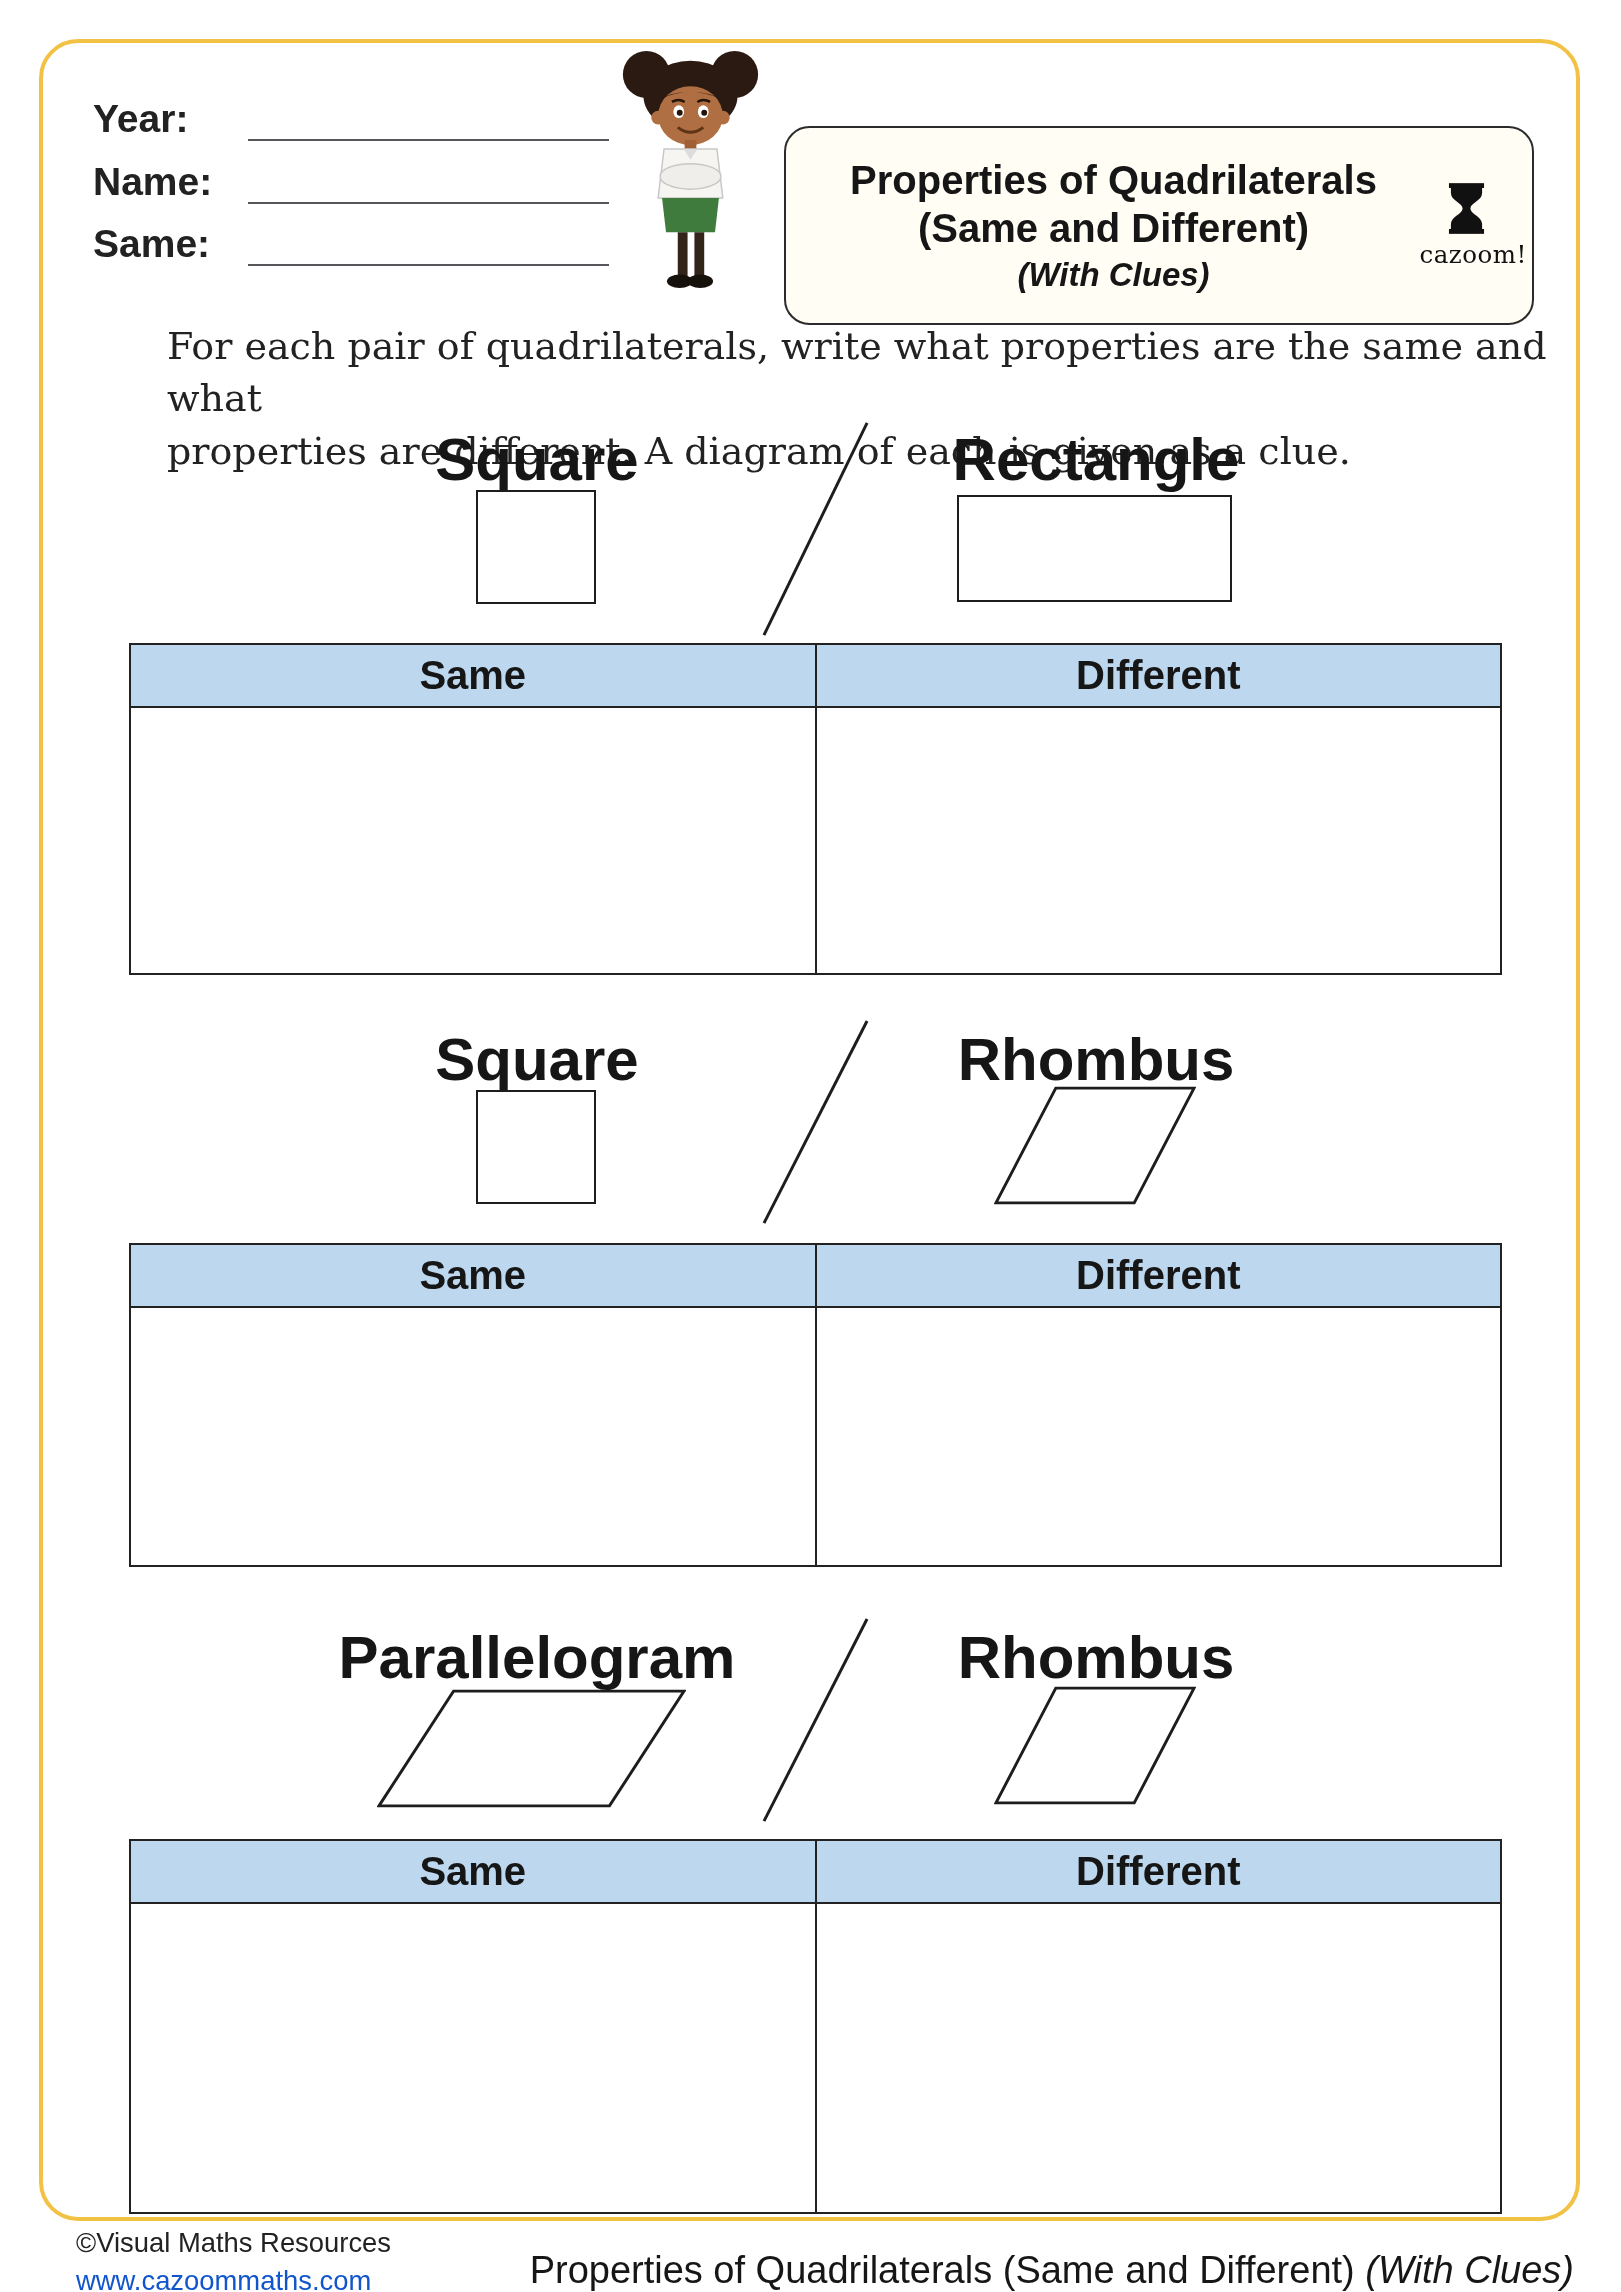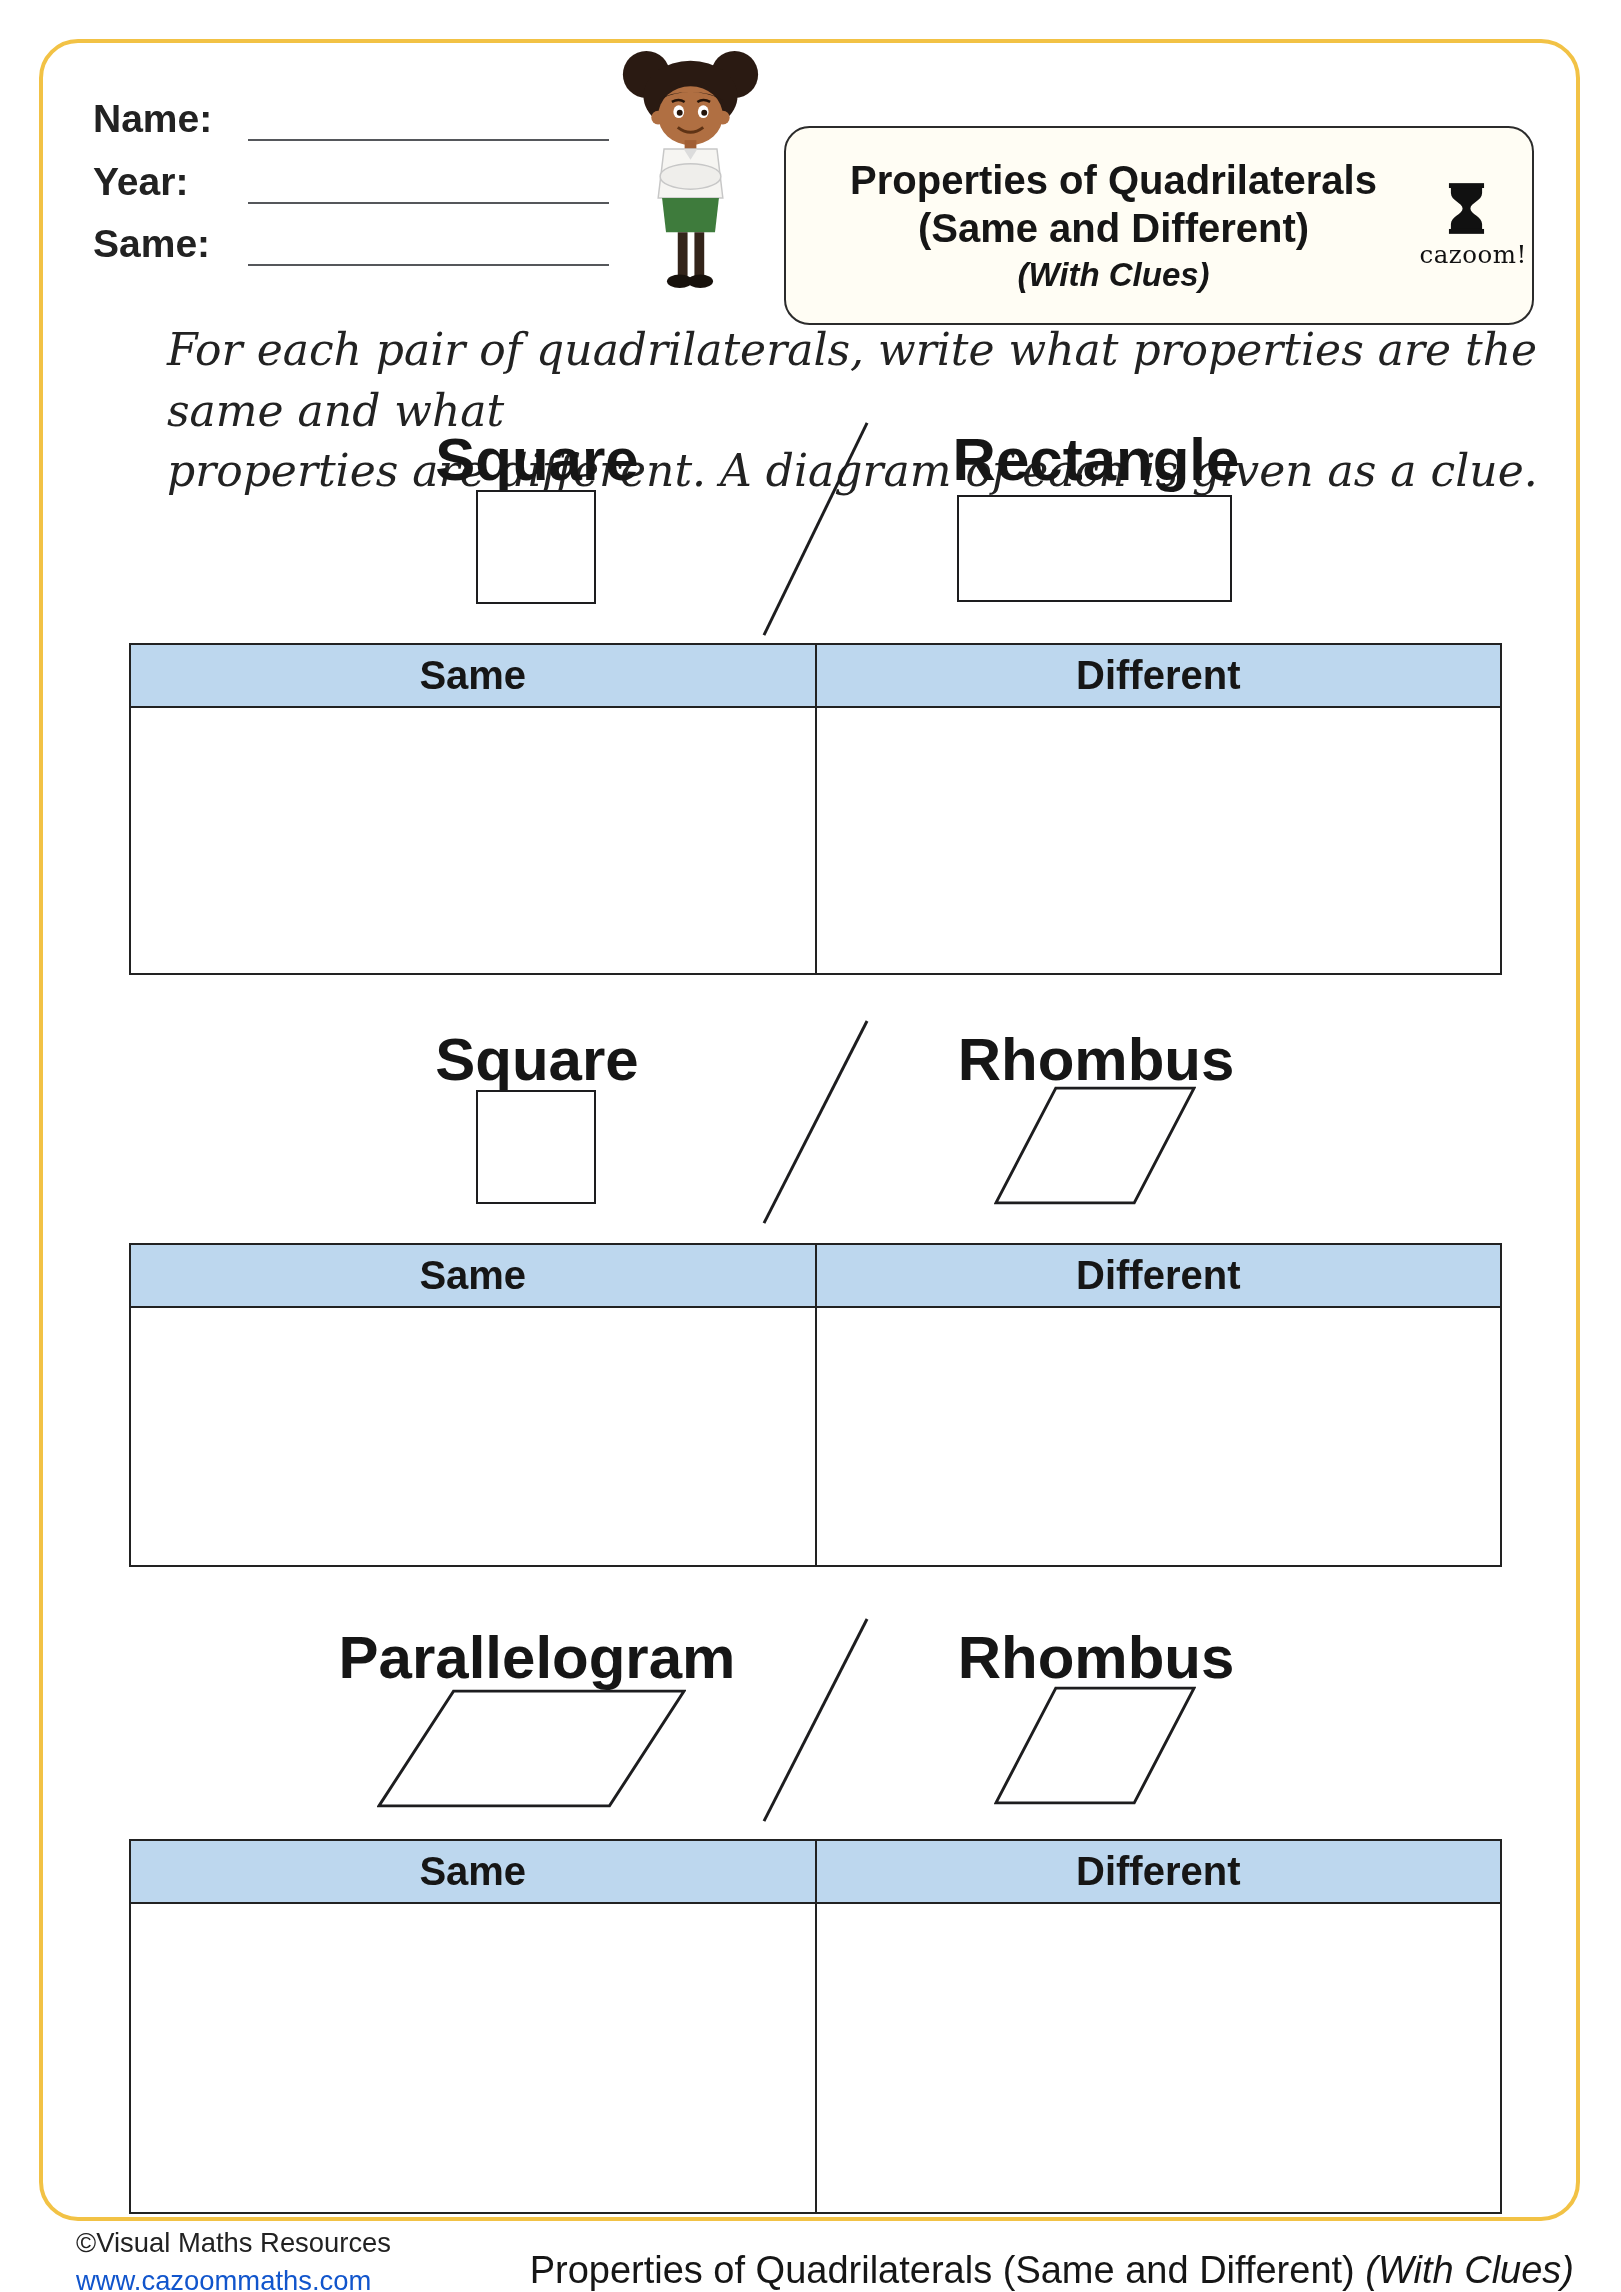--- a/index.html
+++ b/index.html
@@ -31,21 +31,21 @@
   }
   .title-text { width:608px; text-align:center; }
   .title-l1, .title-l2 { font-weight:bold; font-size:40px; line-height:1.18; color:#161616; }
   .title-l3 { font-weight:bold; font-style:italic; font-size:33px; margin-top:3.9px; color:#161616; }
   .logo-col { width:94px; text-align:center; margin-left:2px; }
   .logo-word { font-family:"DejaVu Serif", serif; font-weight:normal; font-size:24.5px; letter-spacing:0.5px; margin-top:2px; color:#111; }
 
   
   .instructions {
     position:absolute; left:167px; top:320px;
-    font-family:"DejaVu Serif", serif; font-style:italic; font-size:44px; line-height:1.38; color:#222;
+    font-family:"DejaVu Serif", serif; font-size:38px; line-height:1.38; color:#222;
   }
 
   
   .section { position:absolute; left:0; width:1621px; }
   .shape-label {
     position:absolute; transform:translateX(-50%);
     font-weight:bold; font-size:60px; color:#161616; white-space:nowrap;
   }
   .slash-svg { position:absolute; }
   .shape-box { position:absolute; border:2.9px solid #1d1d1f; background:#fff; }
@@ -69,25 +69,25 @@
   .footer-right .it { font-style:italic; }
 </style>
 </head>
 <body>
 
 <div class="page">
   <div class="page-border"></div>
 
   <div class="name-block">
     <div class="field-row">
+      <span class="field-label">Year:</span>
+      <span class="field-line"></span>
+    </div>
+    <div class="field-row">
       <span class="field-label">Name:</span>
-      <span class="field-line"></span>
-    </div>
-    <div class="field-row">
-      <span class="field-label">Year:</span>
       <span class="field-line"></span>
     </div>
     <div class="field-row">
       <span class="field-label">Same:</span>
       <span class="field-line"></span>
     </div>
   </div>
 
   <svg class="girl" width="147" height="245" viewBox="0 0 150 250">
     <circle cx="30" cy="26" r="24" fill="#2a1a12"></circle>

